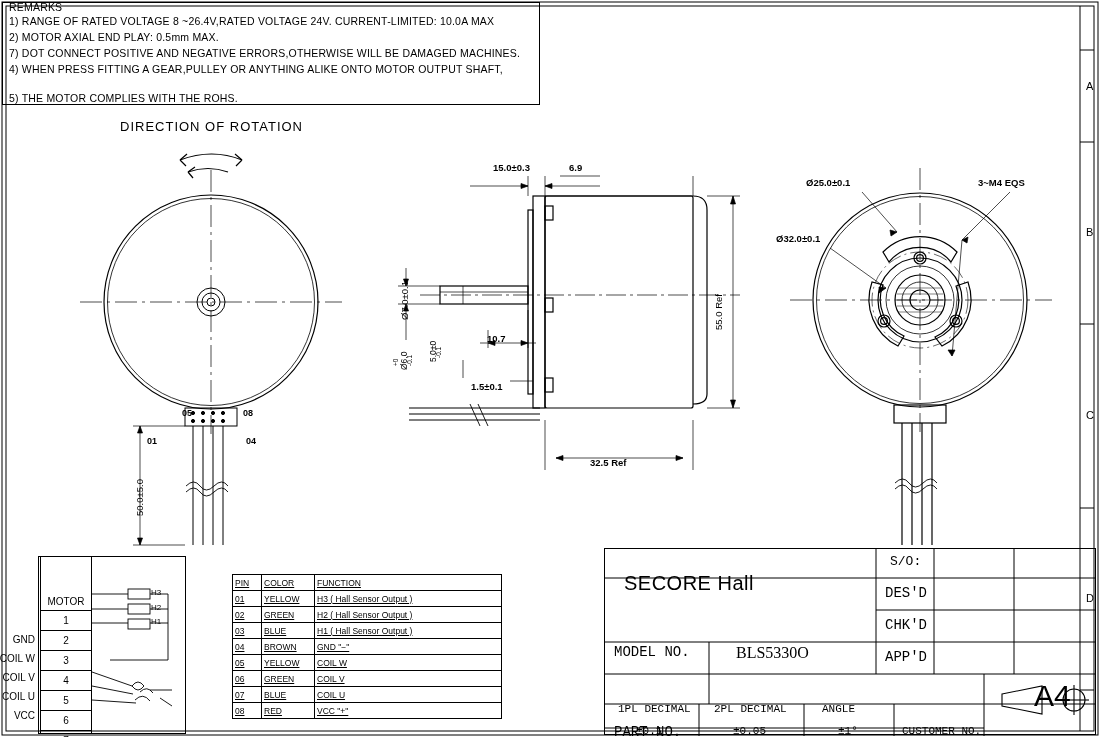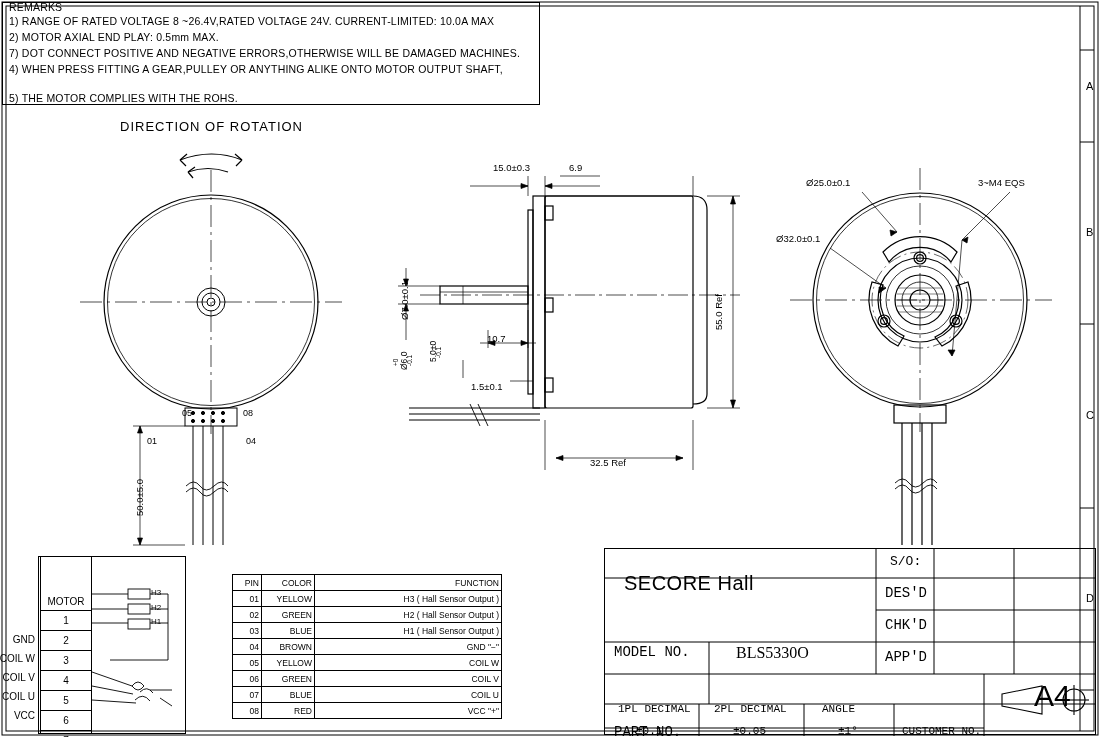--- a/index.html
+++ b/index.html
@@ -15,21 +15,21 @@
   svg{display:block;}
   
   .at{position:absolute;white-space:pre;line-height:1.15;}
   
   #remarks{left:2px;top:2px;width:538px;height:103px;border:1px solid #000;box-sizing:border-box;}
   #remarks .ln{font-size:10.5px;letter-spacing:.2px;}
   .rotdir{font-size:13px;letter-spacing:1px;}
   
   table{border-collapse:collapse;}
   #pin-table{position:absolute;left:232px;top:574px;font-size:8.5px;}
-  #pin-table td,#pin-table th{border:1px solid #000;padding:0 2px;height:15px;text-align:right;font-weight:normal;}
+  #pin-table td,#pin-table th{border:1px solid #000;padding:0 2px;height:15px;text-align:left;font-weight:normal;text-decoration:underline;}
   #pin-table th{height:15px;}
   .c-pin{width:24px;}
   .c-col{width:48px;}
   .c-fun{width:182px;}
   
   #motor-block{position:absolute;left:38px;top:556px;width:148px;height:178px;border:1px solid #000;box-sizing:border-box;}
   #conn{position:absolute;left:40px;top:556px;width:52px;height:178px;border:1px solid #000;box-sizing:border-box;}
   #conn .hdr{text-align:center;font-size:10px;border-bottom:1px solid #000;height:17px;line-height:17px;margin-top:36px;}
   #conn .cell{height:19px;line-height:19px;text-align:center;font-size:10px;border-bottom:1px solid #000;}
   #conn .cell:last-child{border-bottom:none;}
@@ -37,21 +37,21 @@
   
   #title-block{position:absolute;left:604px;top:548px;width:492px;height:187px;border:1px solid #000;box-sizing:border-box;}
   .brand{position:absolute;left:624px;top:572px;font-size:20px;letter-spacing:.5px;}
   .lbl{position:absolute;font-size:14px;font-family:"Liberation Mono", monospace;}
   .lbl-s{position:absolute;font-size:12px;font-family:"Liberation Mono", monospace;}
   .val{position:absolute;font-size:16px;font-family:Liberation Serif, serif;}
   .a4{position:absolute;font-size:30px;}
   
   .frm{position:absolute;font-size:11px;}
   
-  .dim{position:absolute;font-size:9.5px;white-space:nowrap;}
+  .dim{position:absolute;font-size:9.5px;white-space:nowrap;font-weight:bold;}
   .dim-v{position:absolute;font-size:9.5px;white-space:nowrap;transform-origin:0 0;transform:rotate(-90deg);}
 </style>
 </head>
 <body>
 
 <div class="sheet">
 
   <svg width="1100" height="737" viewBox="0 0 1100 737">
     <g stroke="#000" fill="none" stroke-width="1">
 

